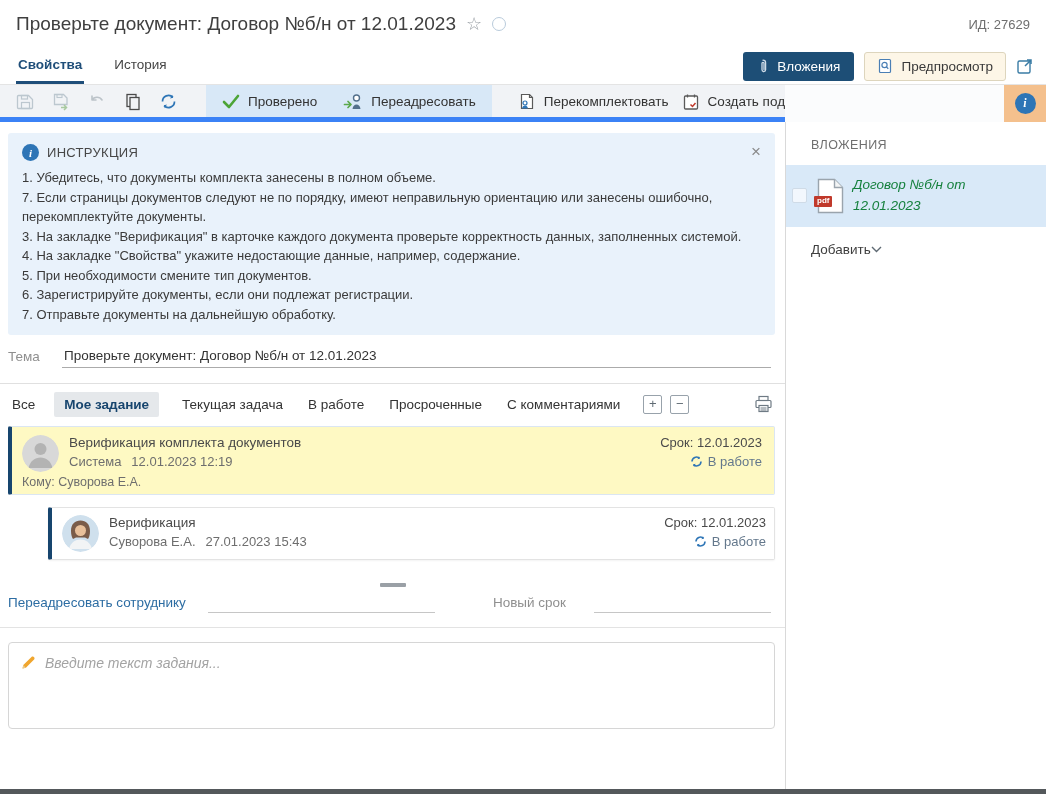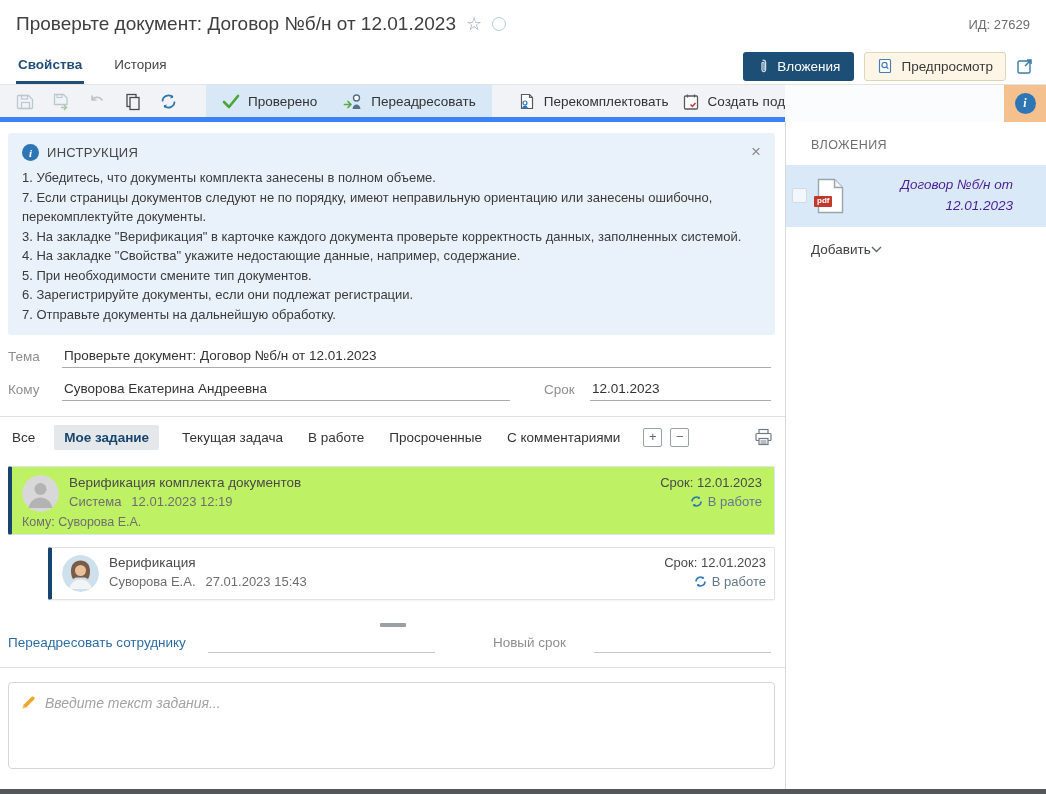--- a/index.html
+++ b/index.html
@@ -81,21 +81,21 @@
   .filterbar { height:40px; display:flex; align-items:center; padding:0 12px 0 10px; }
   .filter { font-size:13.5px; color:#333; margin-right:21px; cursor:pointer; padding:5px 2px; }
   .filter.active { background:#e5e8eb; color:#17456e; font-weight:bold; padding:5px 10px;
     border-radius:2px; margin-left:-4px; }
   .sq-btn { width:19px; height:19px; border:1px solid #98a2ab; border-radius:2px; background:#fff;
     color:#5f6a73; font-size:13px; line-height:16px; text-align:center; cursor:pointer; padding:0; }
   .sq-btn + .sq-btn { margin-left:8px; }
   .print-btn { margin-left:auto; background:none; border:none; cursor:pointer; display:flex; }
 
   .task-card { position:relative; border-radius:2px; }
-  .card1 { margin:9px 10px 0 8px; background:#bef264; border:1px solid #dbe6f2;
+  .card1 { margin:2px 10px 0 8px; background:#fef9c3; border:1px solid #dbe6f2;
     border-left:4px solid #17456e; padding:8px 12px 5px 10px; }
   .card2 { margin:12px 10px 8px 48px; background:#fff; border:1px solid #e3e3e3;
     border-left:4px solid #17456e; padding:7px 8px 7px 10px; box-shadow:0 1px 2px rgba(0,0,0,.05); }
   .card-top { display:flex; align-items:flex-start; }
   .avatar { width:37px; height:37px; border-radius:50%; overflow:hidden; flex:0 0 auto; }
   .card-info { margin-left:10px; min-width:0; }
   .card-title { font-size:13.5px; color:#4a4a4a; }
   .card-meta { font-size:13px; color:#6e6e6e; margin-top:4px; display:flex; gap:10px; }
   .card-right { margin-left:auto; text-align:right; flex:0 0 auto; }
   .card-deadline { font-size:13px; color:#4a4a4a; }
@@ -123,21 +123,21 @@
 
   
   .panel-title { margin:16px 0 0 25px; font-size:12.5px; color:#6f6f6f; letter-spacing:.4px; }
   .attach-item { margin-top:13px; background:#d9e9f8; padding:10px 12px 10px 6px;
     display:flex; align-items:center; gap:8px; cursor:pointer; }
   .checkbox { width:15px; height:15px; border:1px solid #cfdbe7; background:rgba(255,255,255,.65);
     border-radius:2px; flex:0 0 auto; cursor:pointer; }
   .pdf-icon { position:relative; width:30px; height:36px; flex:0 0 auto; }
   .pdf-badge { position:absolute; left:-1px; bottom:7px; background:#c0392b; color:#fff;
     font-size:8px; font-weight:bold; padding:1.5px 3px; border-radius:1px; line-height:1; }
-  .attach-name { font-size:13.5px; font-style:italic; color:#4c1d95; line-height:1.55; max-width:160px;text-align:right; }
+  .attach-name { font-size:13.5px; font-style:italic; color:#15803d; line-height:1.55; max-width:160px; }
   .add-row { margin:15px 0 0 25px; display:flex; align-items:center; gap:0; background:none;
     border:none; cursor:pointer; font-size:13.5px; color:#3f3f3f; }
 
   .bottom-bar { position:absolute; left:0; right:0; bottom:0; height:5px; background:#54585b; }
   svg { display:block; }
 </style>
 </head>
 <body>
 
 <div class="app">
@@ -295,26 +295,20 @@
         <div>6. Зарегистрируйте документы, если они подлежат регистрации.</div>
         <div>7. Отправьте документы на дальнейшую обработку.</div>
       </div>
     </div>
 
     <div class="fields">
       <div class="field-row">
         <div class="field-label">Тема</div>
         <div class="field-value fv-flex">Проверьте документ: Договор №б/н от 12.01.2023</div>
       </div>
-      <div class="field-row">
-        <div class="field-label">Кому</div>
-        <div class="field-value fv-to">Суворова Екатерина Андреевна</div>
-        <div class="field-label lbl-deadline">Срок</div>
-        <div class="field-value fv-deadline">12.01.2023</div>
-      </div>
     </div>
 
     <div class="task-section">
       <div class="filterbar">
         <div class="filter">Все</div>
         <div class="filter active">Мое задание</div>
         <div class="filter">Текущая задача</div>
         <div class="filter">В работе</div>
         <div class="filter">Просроченные</div>
         <div class="filter">С комментариями</div>

